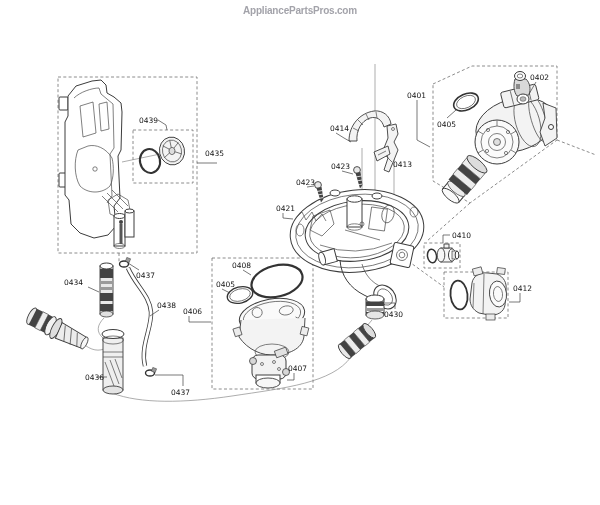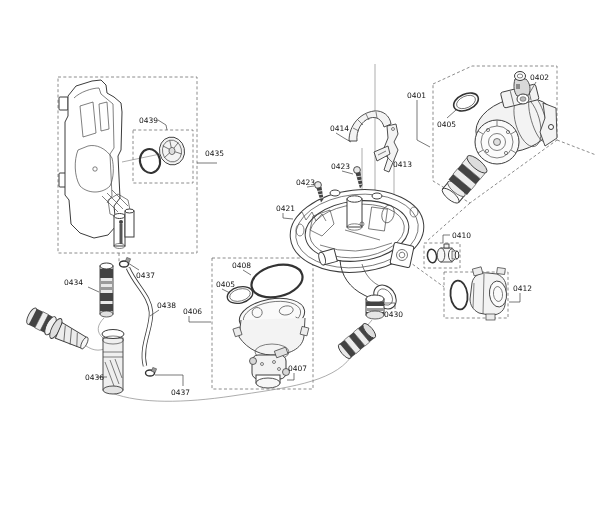--- a/index.html
+++ b/index.html
@@ -15,20 +15,21 @@
   .fw{fill:#ffffff;stroke:#3c3c3c;stroke-width:1;}
   .fl{fill:#f3f3f3;stroke:#3c3c3c;stroke-width:0.9;}
   .fd{fill:#434343;stroke:none;}
   .plabel{font:7.5px "DejaVu Sans","Liberation Sans",sans-serif;fill:#141414;}
   .leader{fill:none;stroke:#3f3f3f;stroke-width:0.7;}
 </style>
 </head>
 <body>
 
 <div class="canvas">
+  <div class="watermark">AppliancePartsPros.com</div>
 
   <svg width="600" height="505" viewBox="0 0 600 505">
 
     <rect x="58" y="77" width="139" height="176" class="dash"></rect>
     <rect x="133" y="130" width="60" height="53" class="dash"></rect>
     <polygon points="433,84 472,66 557,66 557,140 470,203 433,181" class="dash"></polygon>
     <rect x="212" y="258" width="101" height="131" class="dash"></rect>
     <rect x="424" y="243" width="36" height="25" class="dash"></rect>
     <rect x="444" y="272" width="64" height="46" class="dash"></rect>
 

